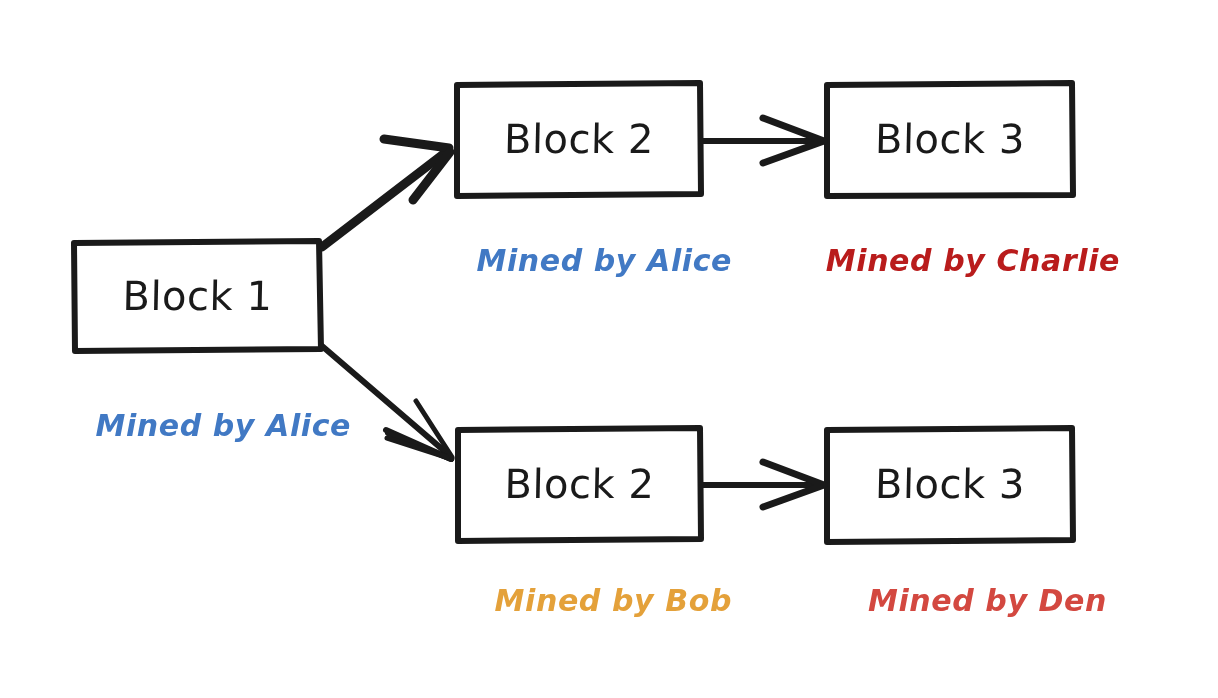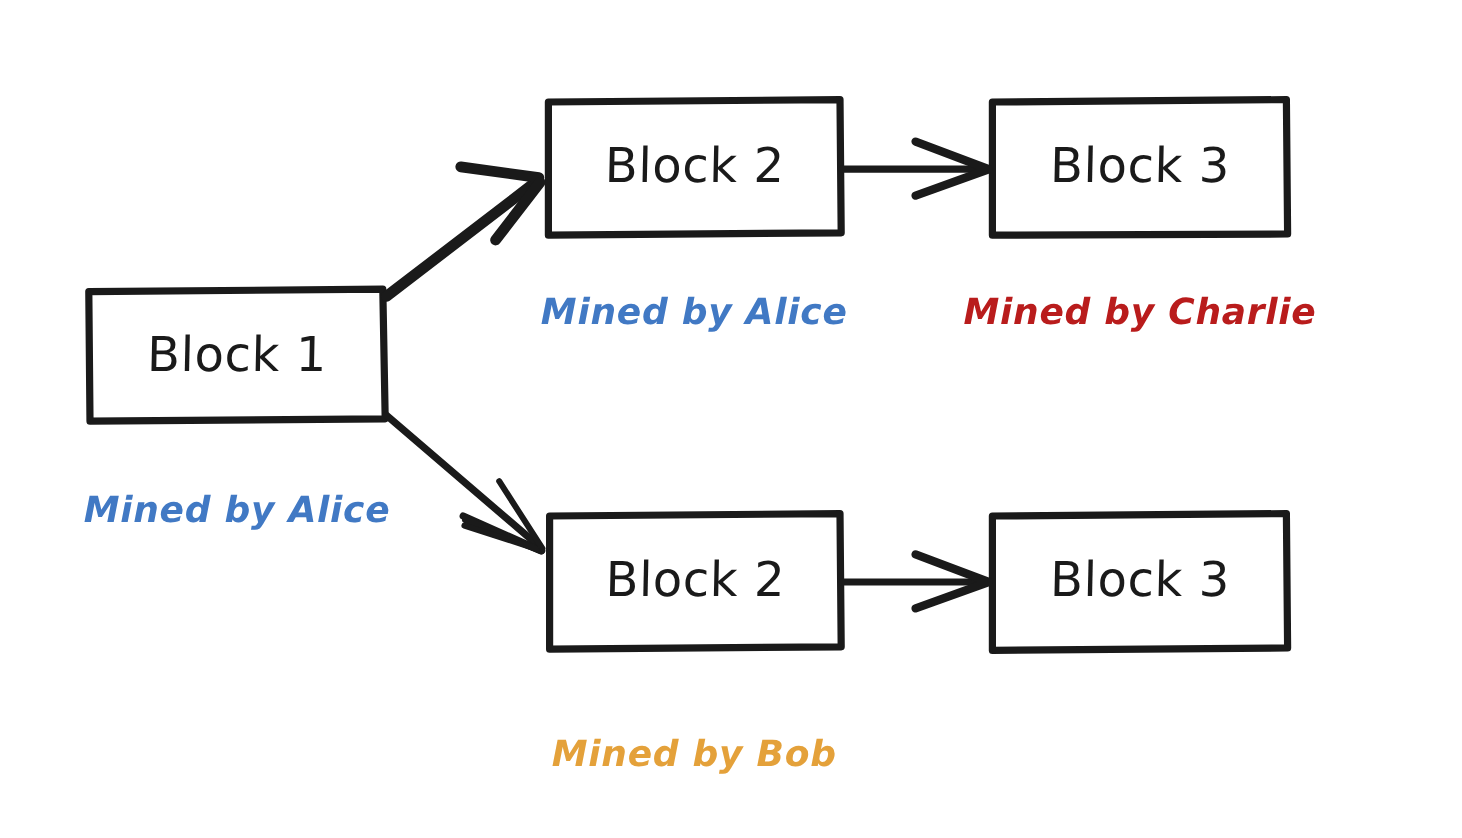--- a/index.html
+++ b/index.html
@@ -33,21 +33,21 @@
     white-space: nowrap;
     transform: skewX(-1.2deg);
   }
   .miner-label {
     position: absolute;
     font-family: "DejaVu Sans", sans-serif;
     font-size: 30px;
     font-weight: 600;
     font-style: italic;
     letter-spacing: 0.6px;
-    text-align: center;
+    text-align: right;
     white-space: nowrap;
   }
 </style>
 </head>
 <body>
 
 <div id="canvas">
 
   <svg class="layer" viewBox="0 0 1218 698">
 
@@ -106,16 +106,17 @@
   <div class="block-label" style="left:458px; top:461px; width:243px;">Block 2</div>
 
   <div class="block-label" style="left:827px; top:461px; width:246px;">Block 3</div>
 
   <div class="miner-label" style="left:44px; top:408px; width:307px; color:#4179c4;">Mined by Alice</div>
 
   <div class="miner-label" style="left:425px; top:243px; width:307px; color:#4179c4;">Mined by Alice</div>
 
   <div class="miner-label" style="left:780px; top:243px; width:340px; color:#b91c1c;">Mined by Charlie</div>
 
-  <div class="miner-label" style="left:425px; top:583px; width:307px; color:#e4a13a;margin-top:28px;">Mined by Bob</div>
+  <div class="miner-label" style="left:425px; top:583px; width:307px; color:#e4a13a;">Mined by Bob</div>
 
+  <div class="miner-label" style="left:787px; top:583px; width:320px; color:#d34840;">Mined by Den</div>
 
 </div>
 
 </body></html>

